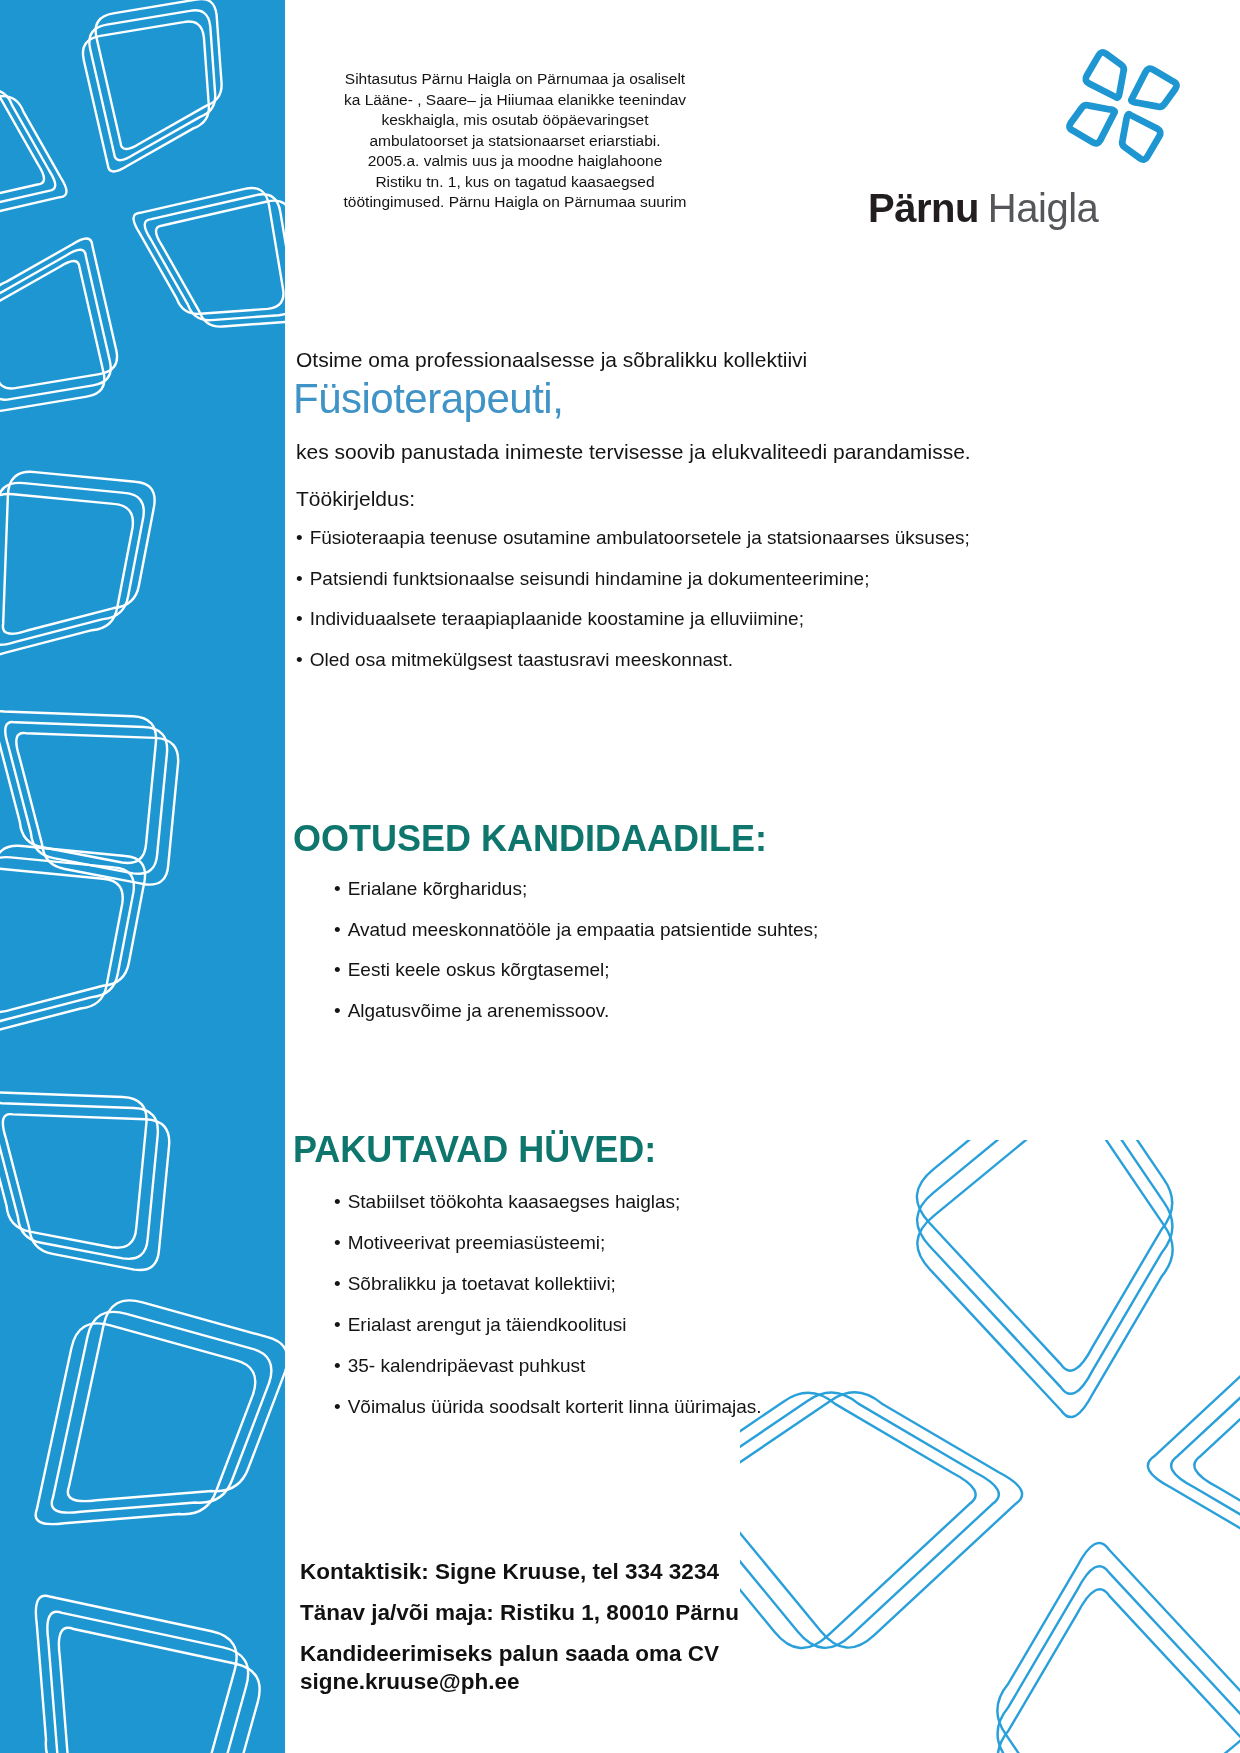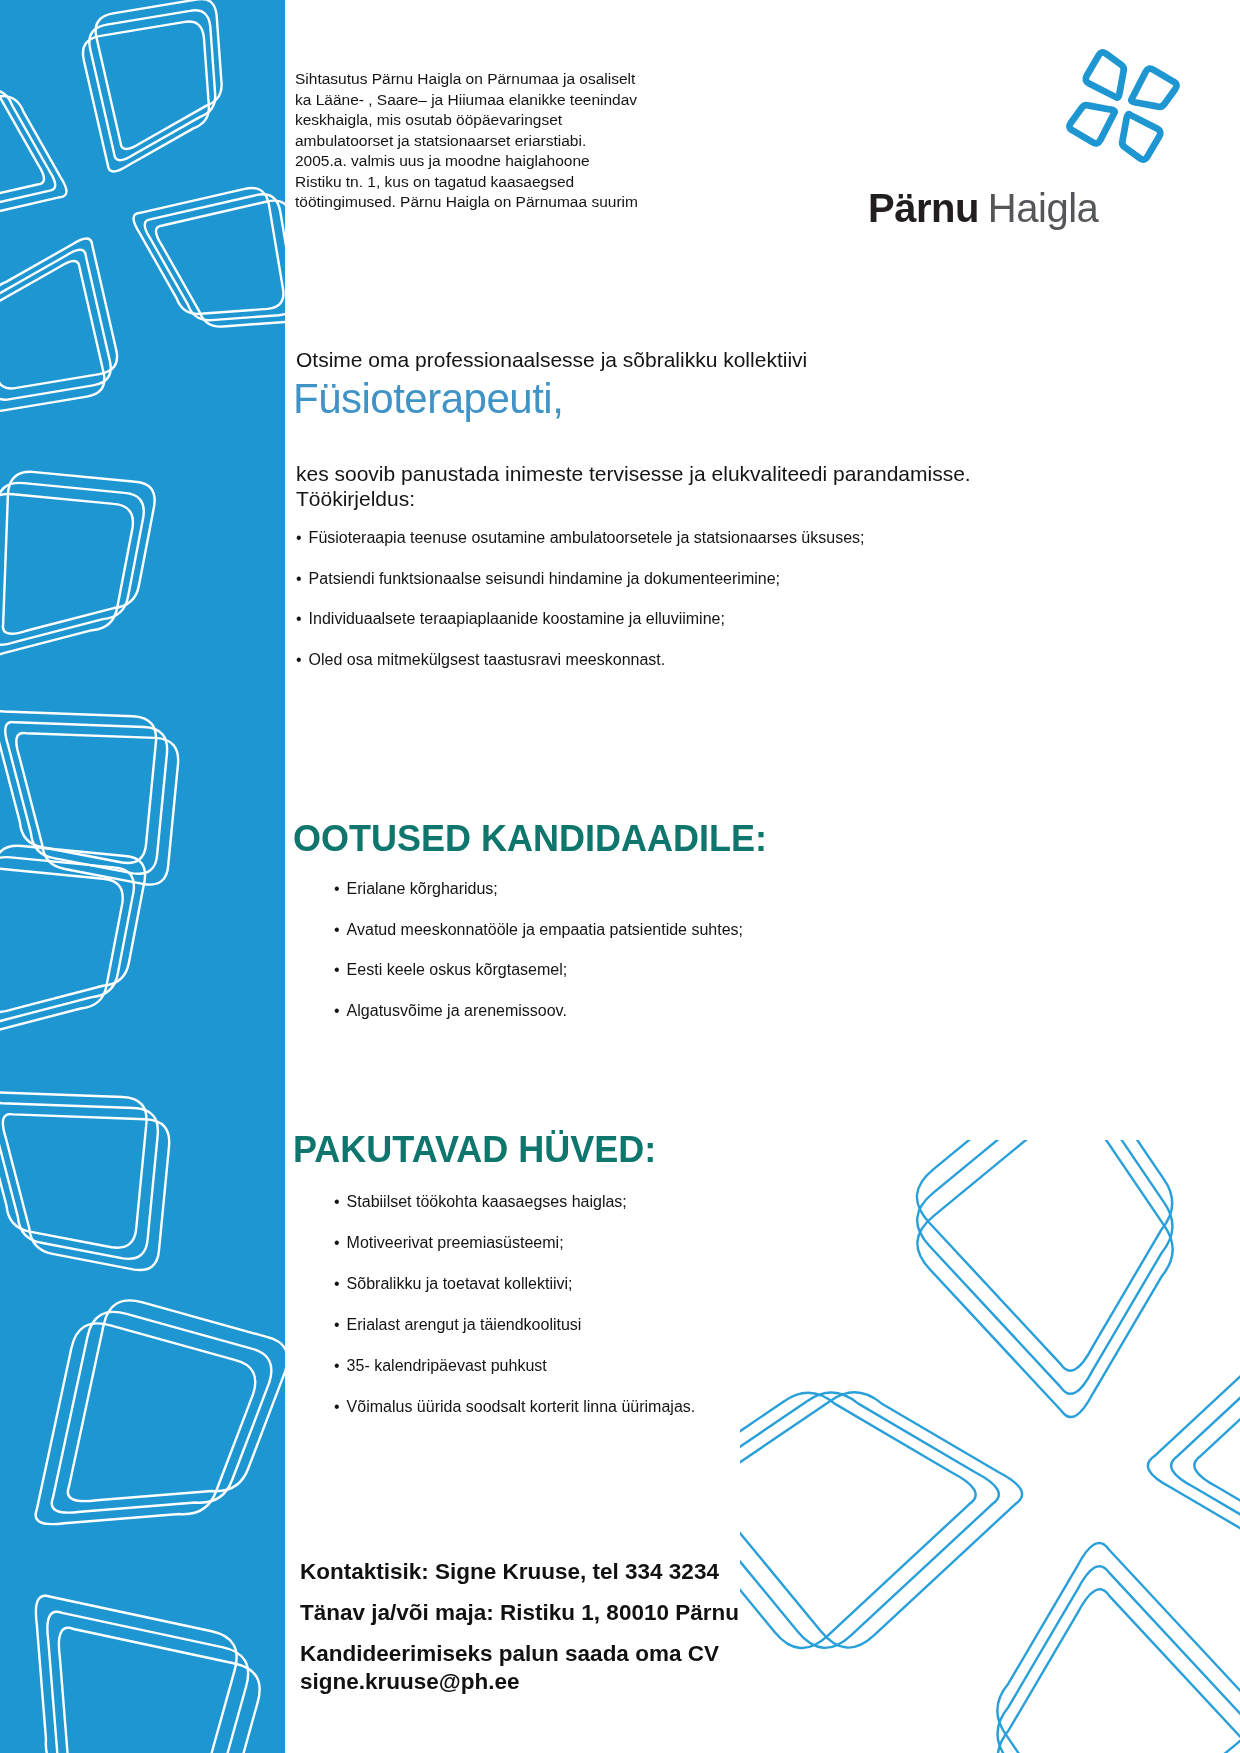--- a/index.html
+++ b/index.html
@@ -6,33 +6,33 @@
   .page{
     position:relative;width:1240px;height:1753px;margin:0 auto;
     background:#ffffff;overflow:hidden;
     font-family:"Liberation Sans","DejaVu Sans",sans-serif;
     color:#111;
   }
   .sidebar{position:absolute;left:0;top:0;width:285px;height:1753px;background:#1e96d2;overflow:hidden;}
   .sidebar svg{position:absolute;left:0;top:0;}
   .corner-deco{position:absolute;left:740px;top:1140px;width:500px;height:613px;}
 
-  .intro{position:absolute;left:295px;top:69px;width:440px;font-size:15.5px;line-height:20.5px;color:#141414;}
+  .intro{position:absolute;left:295px;top:69px;width:440px;font-size:15.5px;line-height:20.5px;color:#141414;text-align:center;}
   .logo{position:absolute;left:860px;top:36px;width:340px;height:170px;}
   .logo-mark{position:absolute;left:200px;top:4px;width:130px;height:135px;}
   .logo-text{position:absolute;left:8px;top:150px;font-size:40px;white-space:nowrap;letter-spacing:-0.5px;}
   .logo-text .lp{font-weight:bold;color:#221e1f;}
   .logo-text .ls{font-weight:normal;color:#54565a;margin-left:9px;}
 
   .lead-in{position:absolute;left:296px;top:348px;font-size:21px;color:#141414;}
   .position-title{position:absolute;left:293px;top:375px;font-size:42px;font-weight:normal;color:#3f93c6;letter-spacing:-0.5px;}
-  .subtitle{position:absolute;left:296px;top:440px;font-size:21px;color:#141414;margin-top:22px;}
+  .subtitle{position:absolute;left:296px;top:440px;font-size:21px;color:#141414;}
 
   .jobdesc-title{position:absolute;left:296px;top:487px;font-size:21px;color:#141414;}
-  .list{position:absolute;font-size:16px;line-height:27.5px;color:#141414;}
+  .list{position:absolute;font-size:19px;line-height:27.5px;color:#141414;}
   .list .li{margin-bottom:13px;}
   .list .b{margin-right:7px;}
   .job-list{left:296px;top:524px;width:695px;}
   .exp-list{left:334px;top:875px;width:680px;}
   .ben-list{left:334px;top:1188px;width:680px;}
   .ben-list .li{margin-bottom:13.5px;}
 
   .section-title{position:absolute;font-size:36px;font-weight:bold;color:#0f766e;letter-spacing:0;}
   .exp-title{left:293px;top:818px;}
   .ben-title{left:293px;top:1129px;}

